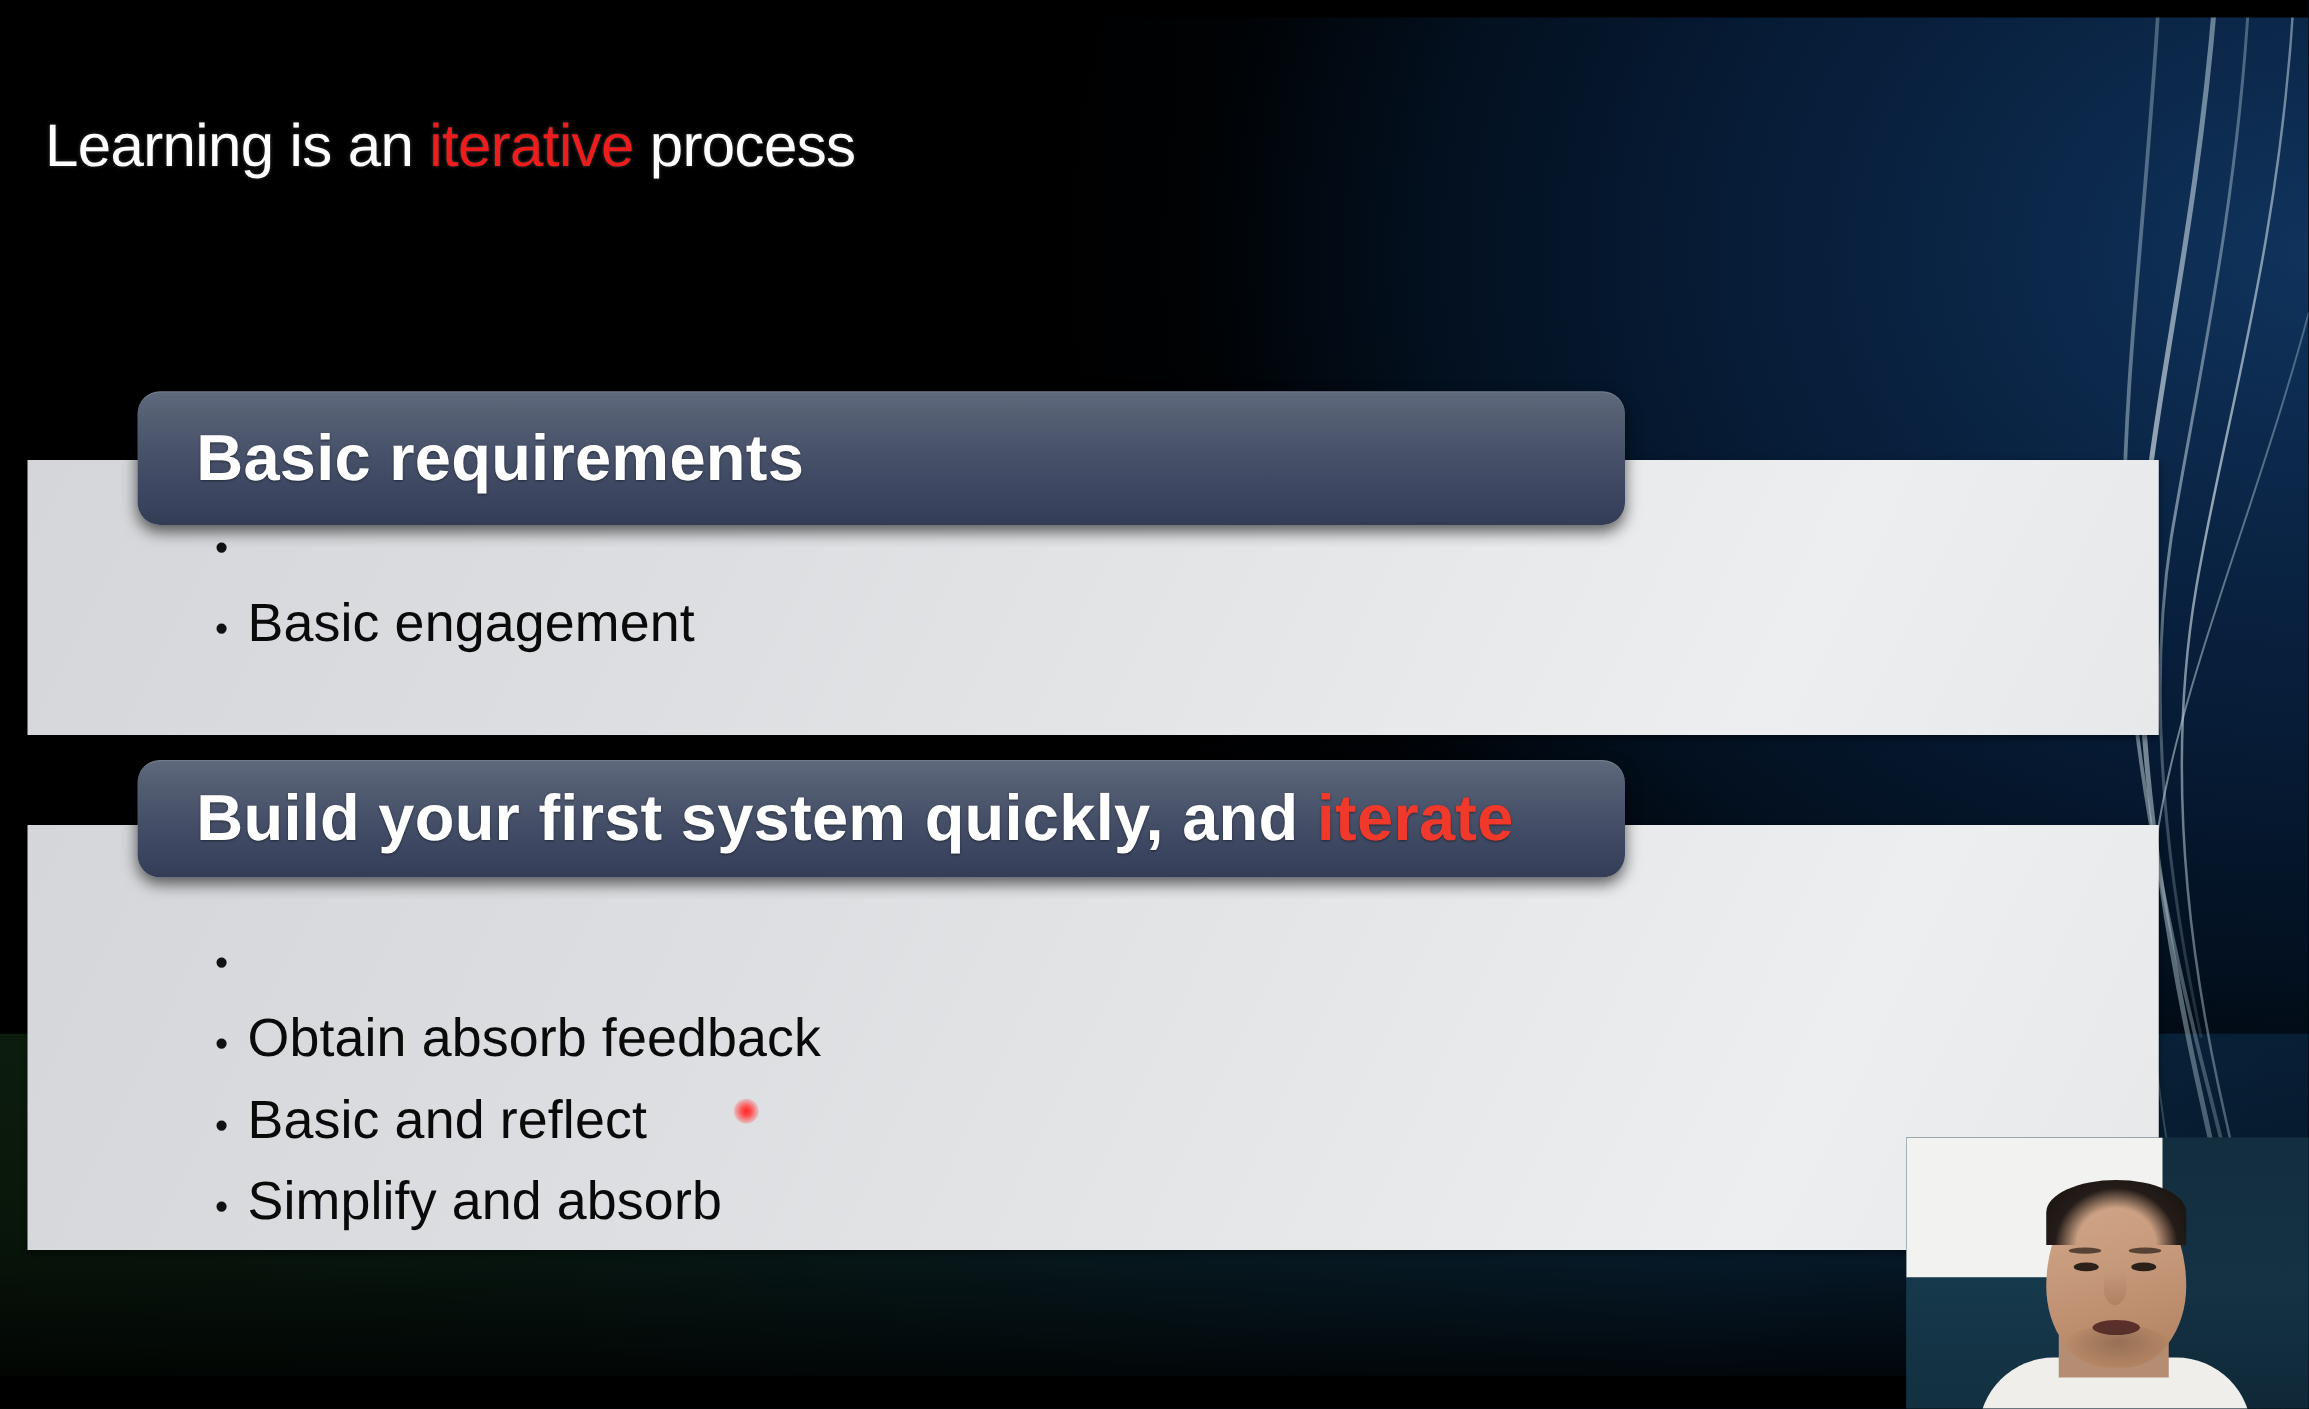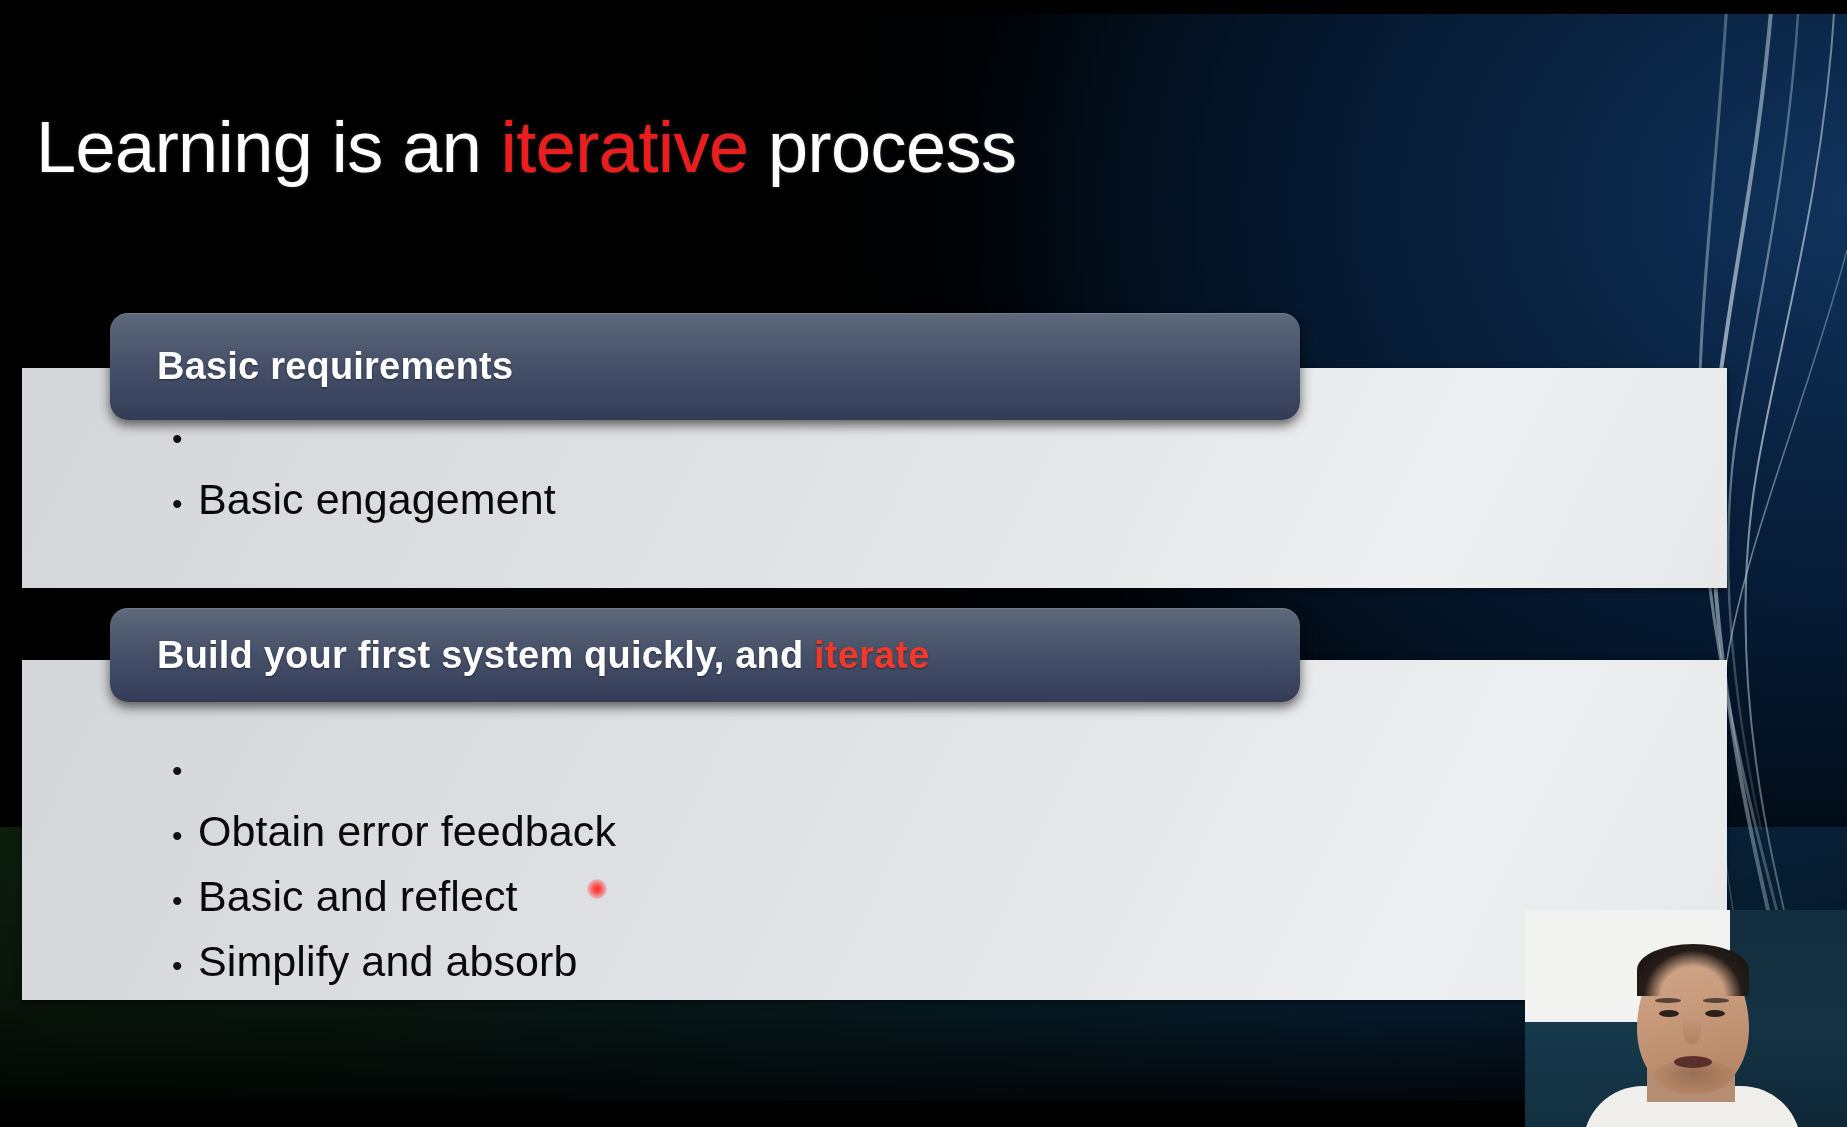--- a/index.html
+++ b/index.html
@@ -61,22 +61,22 @@
     right: 0; top: 0;
     width: 420px;
     height: 1127px;
     opacity: 0.85;
   }
 
   
   .slide-title {
     position: absolute;
     left: 36px;
-    top: 106px;
-    font-size: 72px;
+    top: 90px;
+    font-size: 48px;
     font-weight: 400;
     letter-spacing: -0.5px;
     color: #ffffff;
     white-space: nowrap;
     z-index: 4;
     text-shadow: 0 0 3px rgba(255,255,255,0.25);
   }
   .slide-title .accent { color: #ee1d1d; }
 
   
@@ -122,21 +122,21 @@
     box-shadow: 0 5px 12px rgba(0,0,0,0.6), inset 0 1px 0 rgba(255,255,255,0.12);
     z-index: 5;
     display: flex;
     align-items: center;
   }
   #banner-1 { left: 110px; top: 313px; width: 1190px; height: 107px; }
   #banner-2 { left: 110px; top: 608px; width: 1190px; height: 94px; }
 
   .banner-text {
     color: #ffffff;
-    font-size: 38px;
+    font-size: 52px;
     font-weight: 600;
     letter-spacing: 0.2px;
     padding-left: 47px;
     white-space: nowrap;
     text-shadow: 0 1px 2px rgba(0,0,0,0.45);
   }
   .banner-text .accent { color: #f0392b; }
 
   
   #laser-dot {
@@ -303,21 +303,21 @@
 
   <div class="card" id="card-2">
     <div class="card-body">
 
       <div class="bullet-row">
         <span class="bullet-dot">•</span>
       </div>
 
       <div class="bullet-row">
         <span class="bullet-dot">•</span>
-        <span class="bullet-text">Obtain error feedback</span>
+        <span class="bullet-text">Obtain absorb feedback</span>
       </div>
 
       <div class="bullet-row">
         <span class="bullet-dot">•</span>
         <span class="bullet-text">Basic and reflect</span>
       </div>
 
       <div class="bullet-row">
         <span class="bullet-dot">•</span>
         <span class="bullet-text">Simplify and absorb</span>

